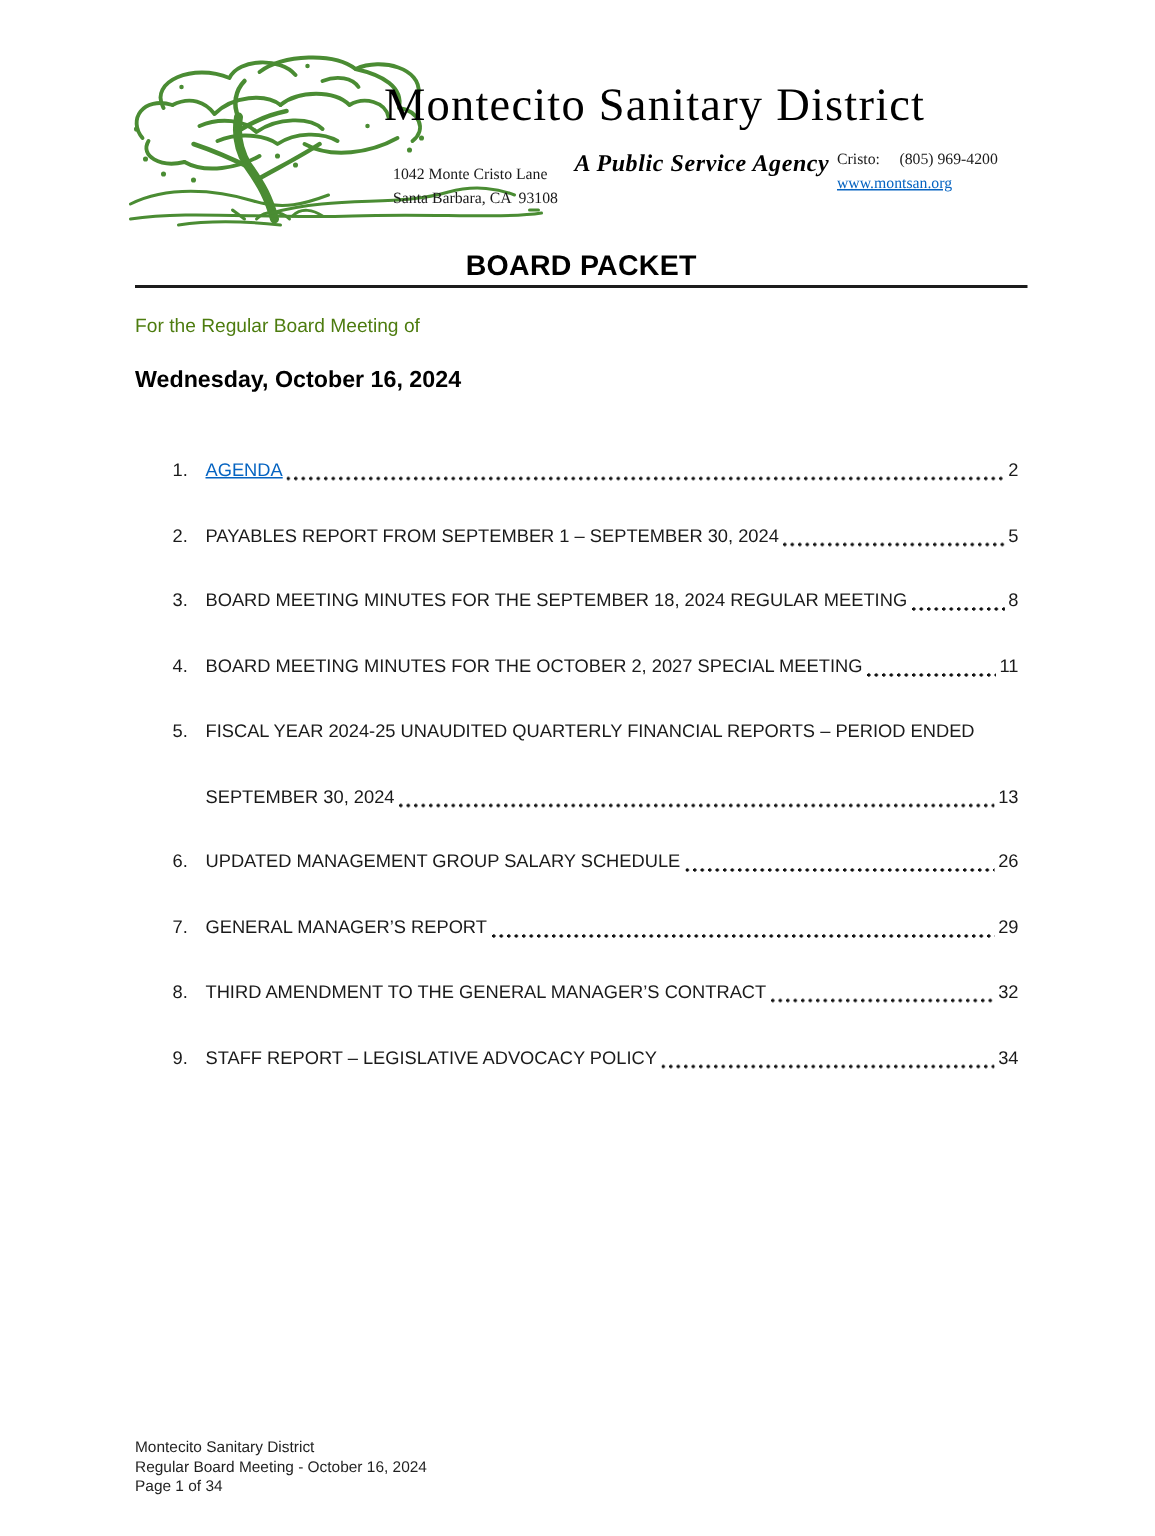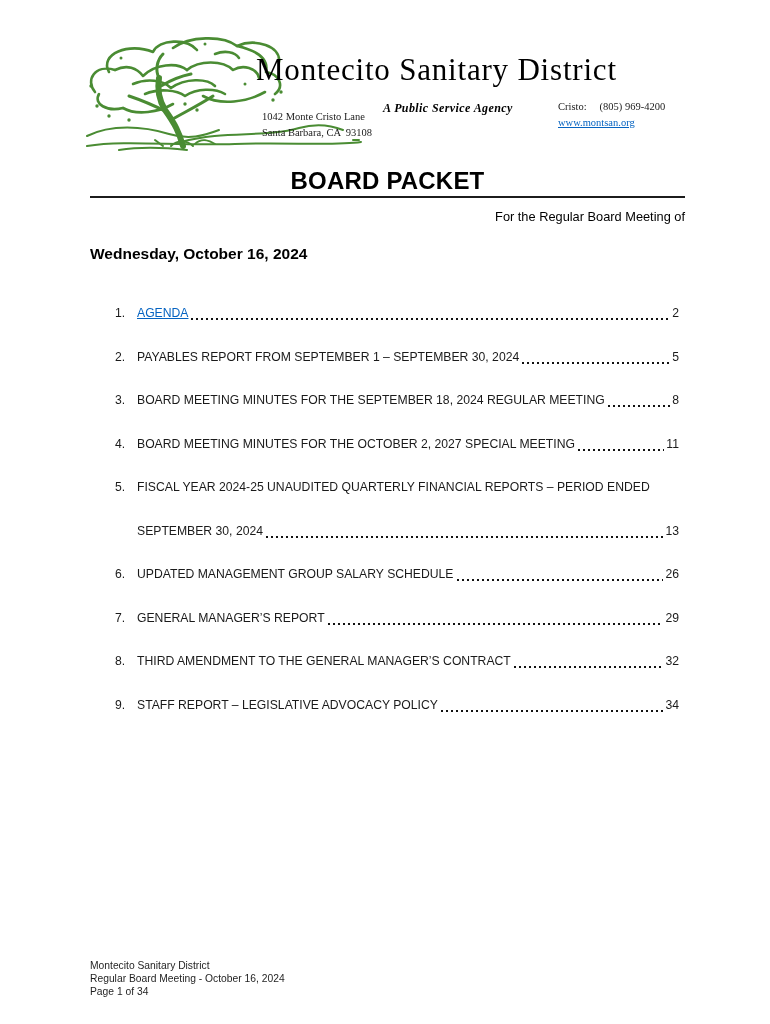--- a/index.html
+++ b/index.html
@@ -16,39 +16,39 @@
   }
   .addr {
     position:absolute; left:262px; top:109px;
     font-family:"Liberation Serif", serif; font-size:10.5px; line-height:15.5px;
     color:#1a1a1a;
   }
   .addr span { display:block; white-space:pre; }
   .tagline {
     position:absolute; left:383px; top:101px;
     font-family:"Liberation Serif", serif; font-style:italic; font-weight:bold;
-    font-size:12px; letter-spacing:0.4px; color:#000; white-space:nowrap;
+    font-size:16px; letter-spacing:0.4px; color:#000; white-space:nowrap;
   }
   .contact {
     position:absolute; left:558px; top:99px;
     font-family:"Liberation Serif", serif; font-size:10.5px; line-height:15.5px;
   }
   .phone-row { white-space:nowrap; }
   .phone-label { display:inline-block; margin-right:13px; }
   .site-link { color:#0563C1; text-decoration:underline; cursor:pointer; }
 
   
   .title-band {
     position:absolute; left:90px; top:167px; width:595px;
     text-align:center; border-bottom:2.5px solid #1c1c1c; padding-bottom:1px;
   }
-  .doc-title { font-size:24px; font-weight:bold; letter-spacing:0.2px; color:#000; }
+  .doc-title { font-size:19px; font-weight:bold; letter-spacing:0.2px; color:#000; }
   .subtitle {
     position:absolute; left:90px; top:209px; width:595px;
-    text-align:right; font-size:12.8px; color:#000000;
+    text-align:left; font-size:12.8px; color:#4d7c0f;
   }
   .meeting-date {
     position:absolute; left:90px; top:245px; width:595px;
     text-align:left; font-size:15.5px; font-weight:bold; color:#000;
   }
 
   
   .toc { position:absolute; left:90px; top:306px; width:595px; font-size:12.2px; }
   .toc-row {
     display:flex; align-items:baseline; height:17px; margin-bottom:26.5px;

